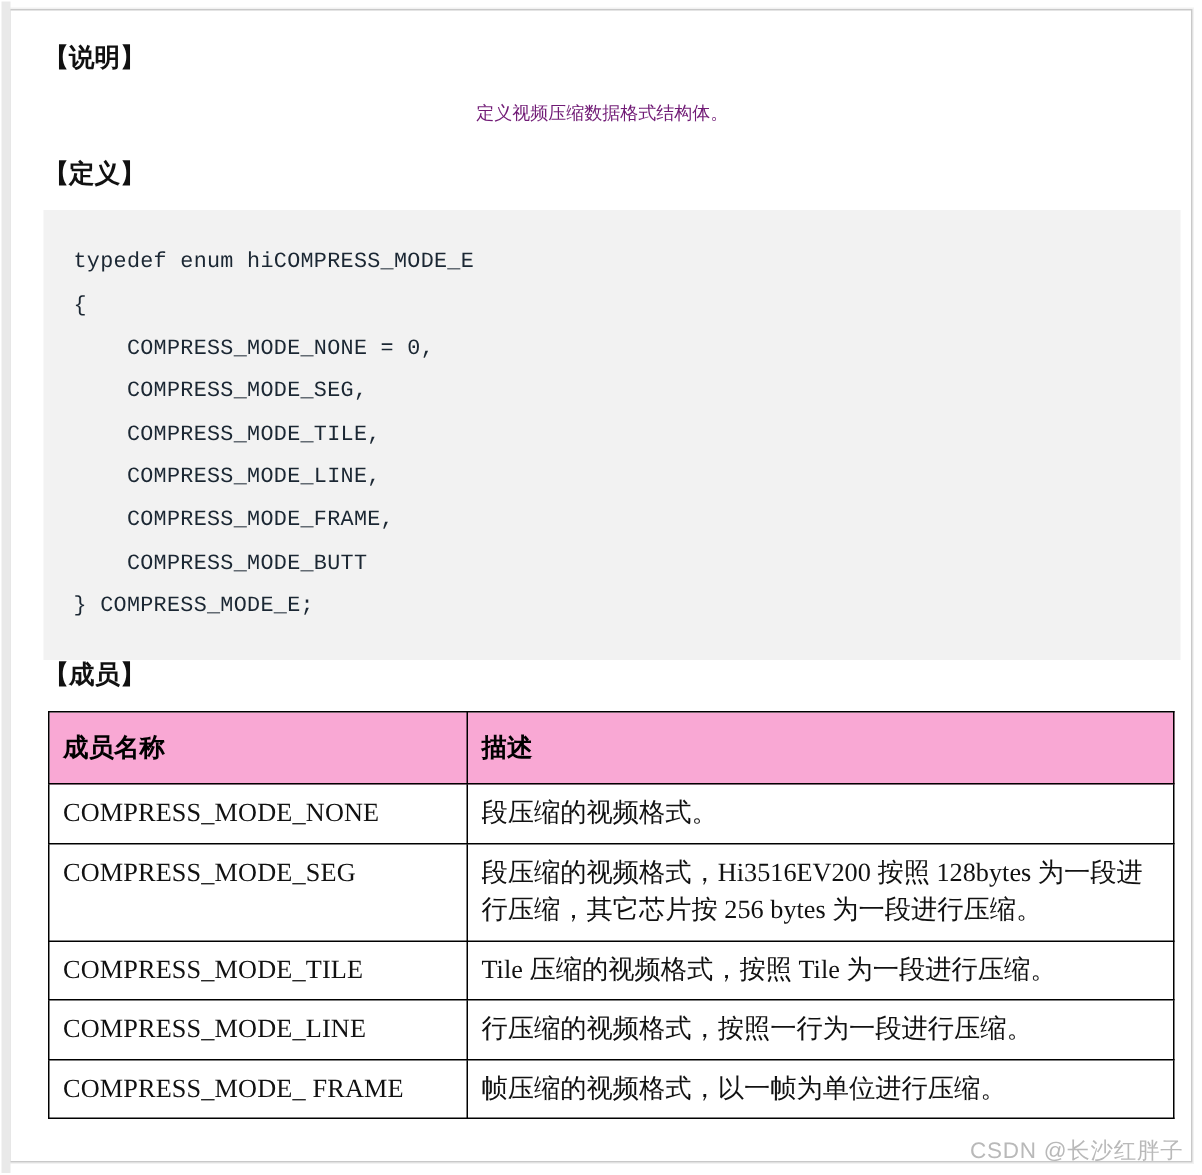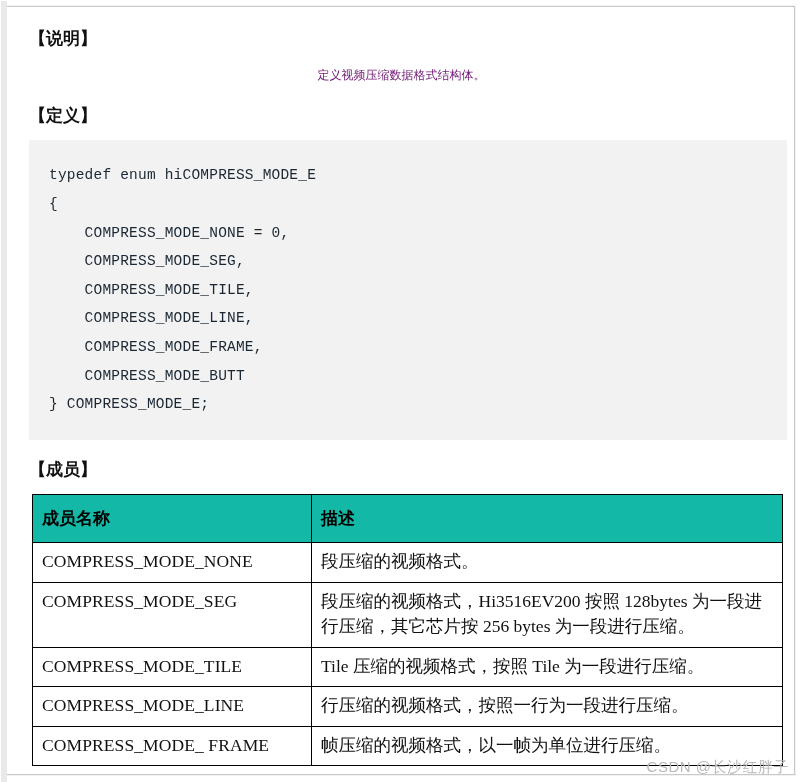--- a/index.html
+++ b/index.html
@@ -56,21 +56,21 @@
   .heading {
     font-family: "Liberation Serif", "DejaVu Serif", serif;
     font-size: 17px;
     font-weight: bold;
     color: #111111;
     line-height: 1.2;
     margin: 0 0 0 6px;
   }
   .heading.h-desc { margin-top: 6px; }
   .heading.h-def  { margin-top: 22px; }
-  .heading.h-mem  { margin-top: 20px; }
+  .heading.h-mem  { }
 
   .paragraph {
     font-family: "Liberation Serif", "DejaVu Serif", serif;
     font-size: 12px;
     color: #701a75;
     line-height: 1.3;
     margin: 19px 0 0 6px;
     text-align: center;
   }
 
@@ -103,21 +103,21 @@
   }
   .member-table th,
   .member-table td {
     border: 1.6px solid #000000;
     padding: 6px 9px 7px 9px;
     vertical-align: top;
     text-align: left;
     font-family: "Liberation Serif", "DejaVu Serif", serif;
   }
   .member-table th {
-    background: #14b8a6;
+    background: #f9a8d4;
     font-size: 17px;
     font-weight: bold;
     color: #000000;
     height: 34px;
     vertical-align: middle;
   }
   .member-table td {
     font-size: 17.5px;
     color: #111111;
     line-height: 1.46;

